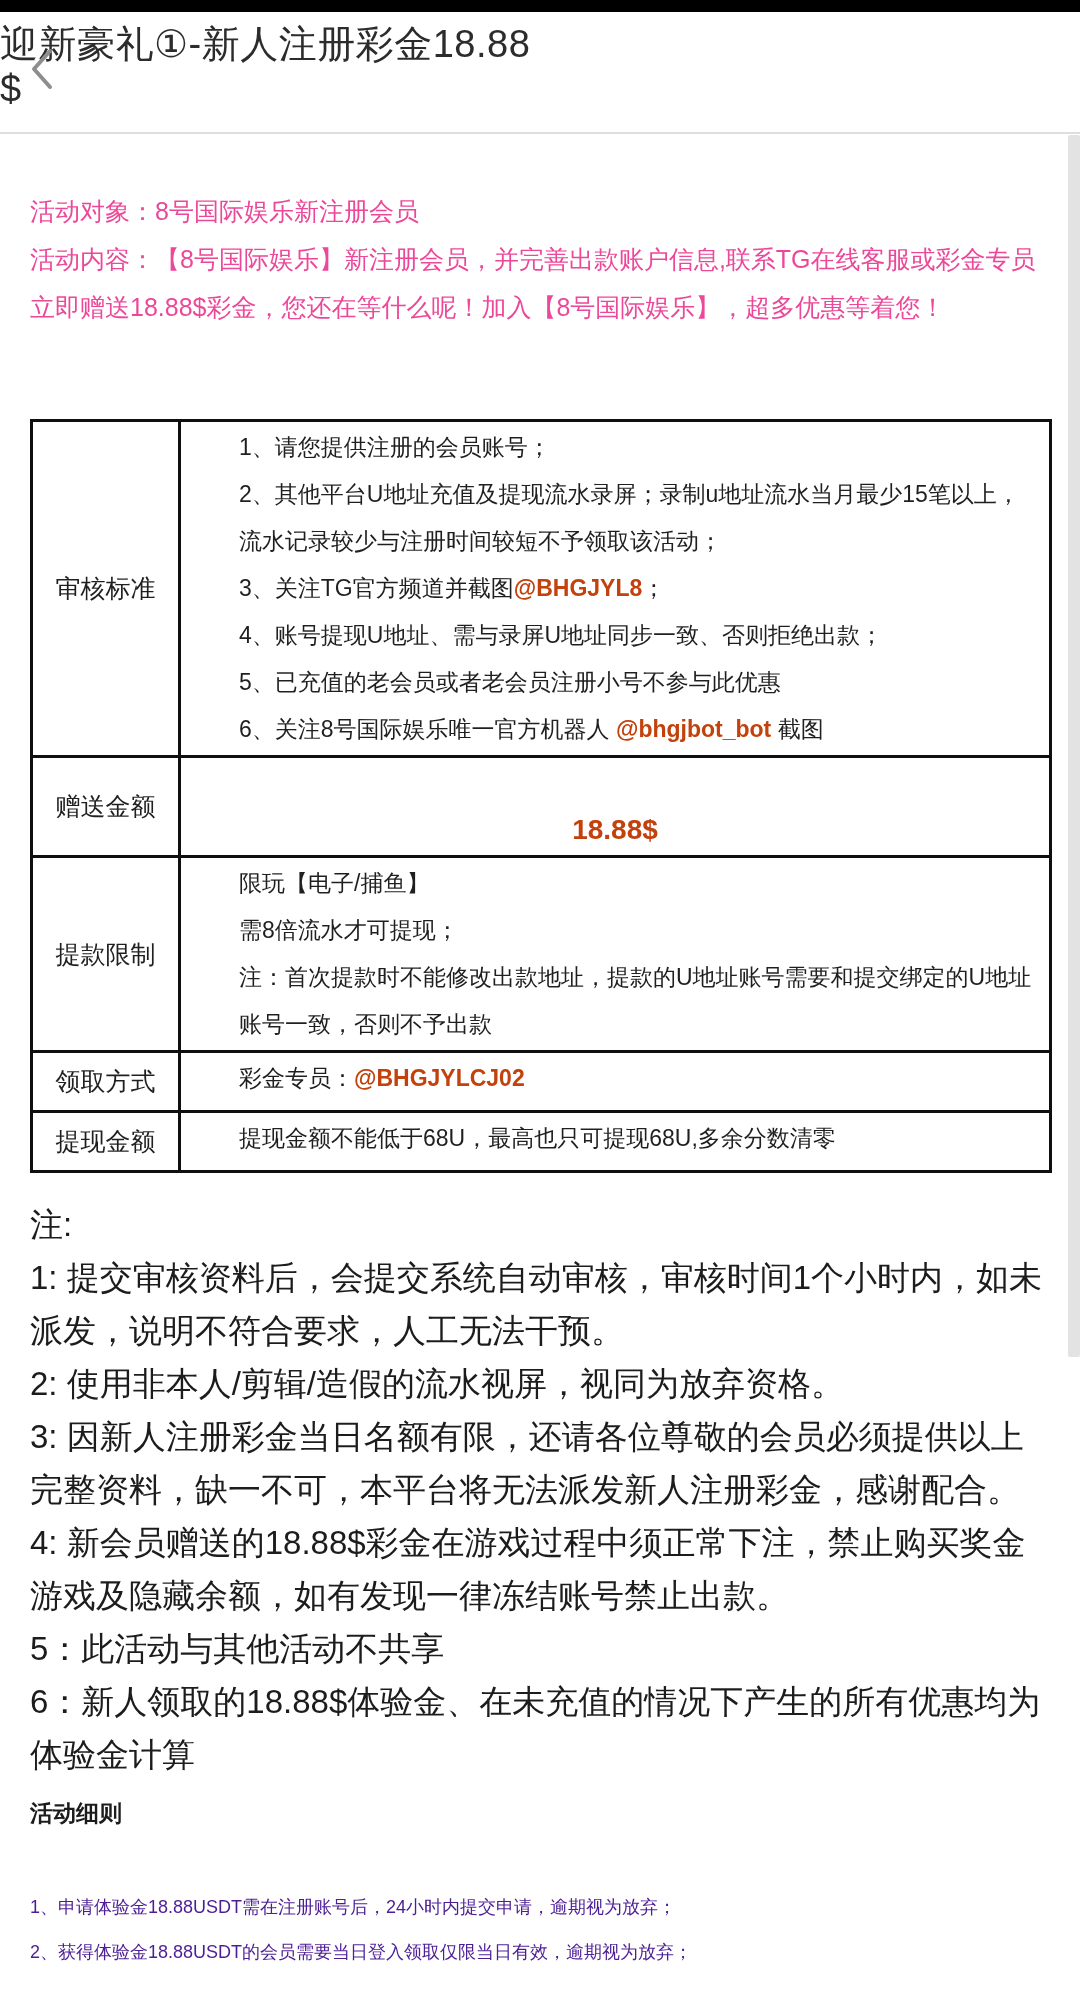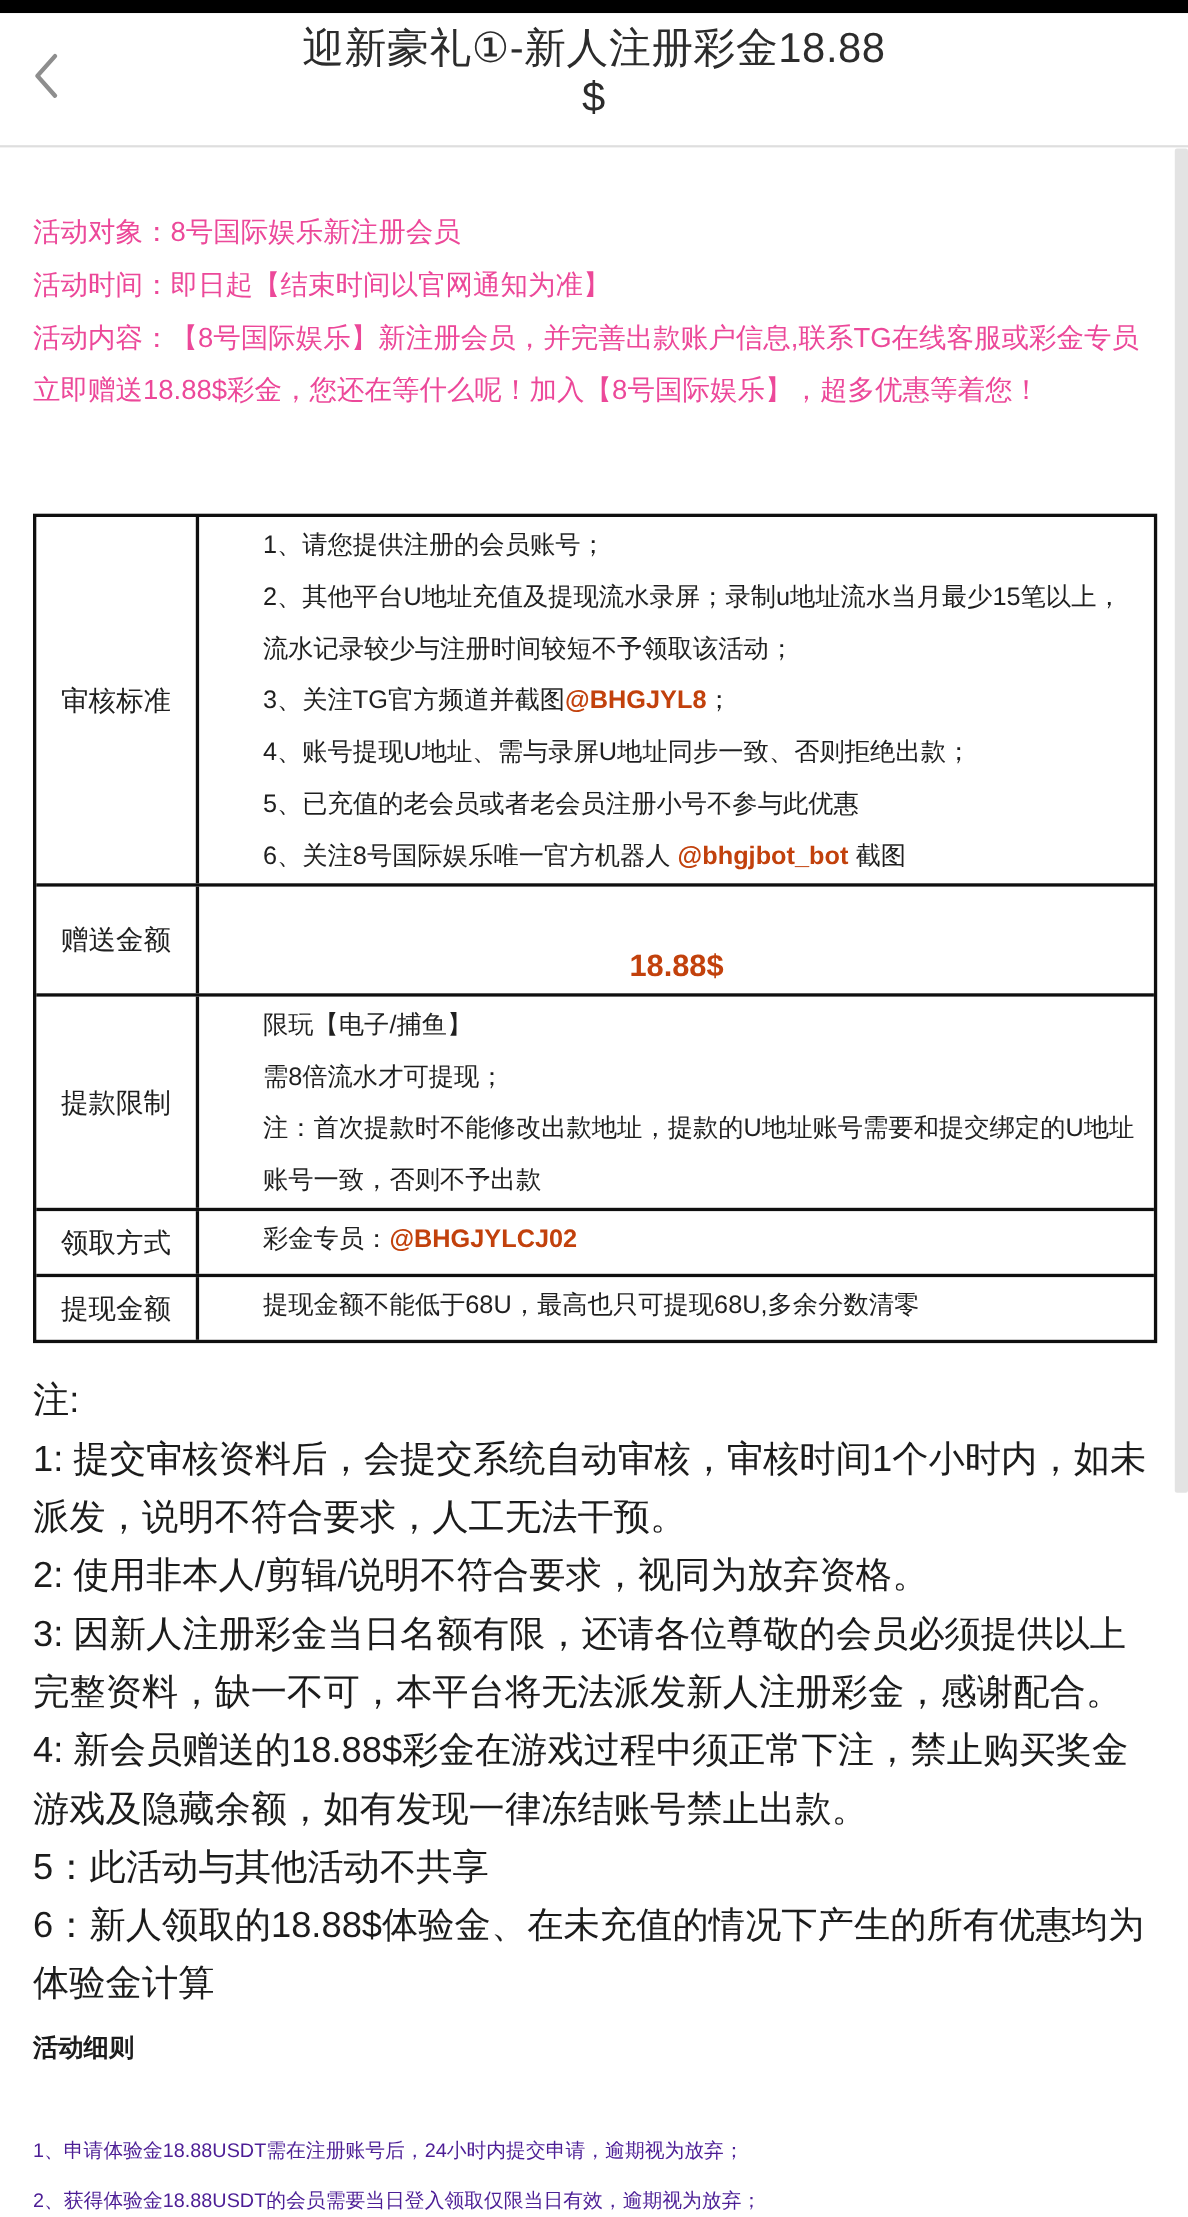--- a/index.html
+++ b/index.html
@@ -18,21 +18,20 @@
     position:relative;
   }
   .back-btn{
     position:absolute;left:22px;top:30px;
     width:40px;height:56px;
     display:flex;align-items:center;justify-content:center;
     background:none;border:none;cursor:pointer;padding:0;
   }
   .title{
     padding-top:10px;
-    text-align:center;
     font-size:38px;line-height:45px;
     font-weight:500;color:#2c2c2c;
     letter-spacing:0.5px;
   }
   .content{padding:0 30px;}
   .intro{margin-top:53px;}
   .intro p{margin:0;font-size:25px;line-height:48px;color:#ec4899;}
   .promo-table{
     margin-top:88px;
     width:1022px;box-sizing:border-box;
@@ -87,21 +86,20 @@
   <div class="title">
     <div>迎新豪礼①-新人注册彩金18.88</div>
     <div>$</div>
   </div>
 </div>
 
 <div class="content">
 
   <div class="intro">
       <p>活动对象：8号国际娱乐新注册会员</p>
-      <p>活动时间：即日起【结束时间以官网通知为准】</p>
       <p>活动内容：【8号国际娱乐】新注册会员，并完善出款账户信息,联系TG在线客服或彩金专员立即赠送18.88$彩金，您还在等什么呢！加入【8号国际娱乐】，超多优惠等着您！</p>
     </div>
 
   <div class="promo-table">
       <div class="t-row">
         <div class="t-label">审核标准</div>
         <div class="t-content">
           <div class="t-line"><span>1、请您提供注册的会员账号；</span></div>
           <div class="t-line"><span>2、其他平台U地址充值及提现流水录屏；录制u地址流水当月最少15笔以上，流水记录较少与注册时间较短不予领取该活动；</span></div>
           <div class="t-line"><span>3、关注TG官方频道并截图</span><span class="red">@BHGJYL8</span><span>；</span></div>
@@ -135,21 +133,21 @@
         <div class="t-content">
           <div class="t-line"><span>提现金额不能低于68U，最高也只可提现68U,多余分数清零</span></div>
         </div>
       </div>
     </div>
 
   <div class="notes">
     <p>注:</p>
     <div>
         <p>1: 提交审核资料后，会提交系统自动审核，审核时间1个小时内，如未派发，说明不符合要求，人工无法干预。</p>
-        <p>2: 使用非本人/剪辑/说明不符合要求，视同为放弃资格。</p>
+        <p>2: 使用非本人/剪辑/造假的流水视屏，视同为放弃资格。</p>
         <p>3: 因新人注册彩金当日名额有限，还请各位尊敬的会员必须提供以上完整资料，缺一不可，本平台将无法派发新人注册彩金，感谢配合。</p>
         <p>4: 新会员赠送的18.88$彩金在游戏过程中须正常下注，禁止购买奖金游戏及隐藏余额，如有发现一律冻结账号禁止出款。</p>
         <p>5：此活动与其他活动不共享</p>
         <p>6：新人领取的18.88$体验金、在未充值的情况下产生的所有优惠均为体验金计算</p>
       </div>
   </div>
 
   <div class="details">
     <p class="d-heading">活动细则</p>
     <div class="d-items">

